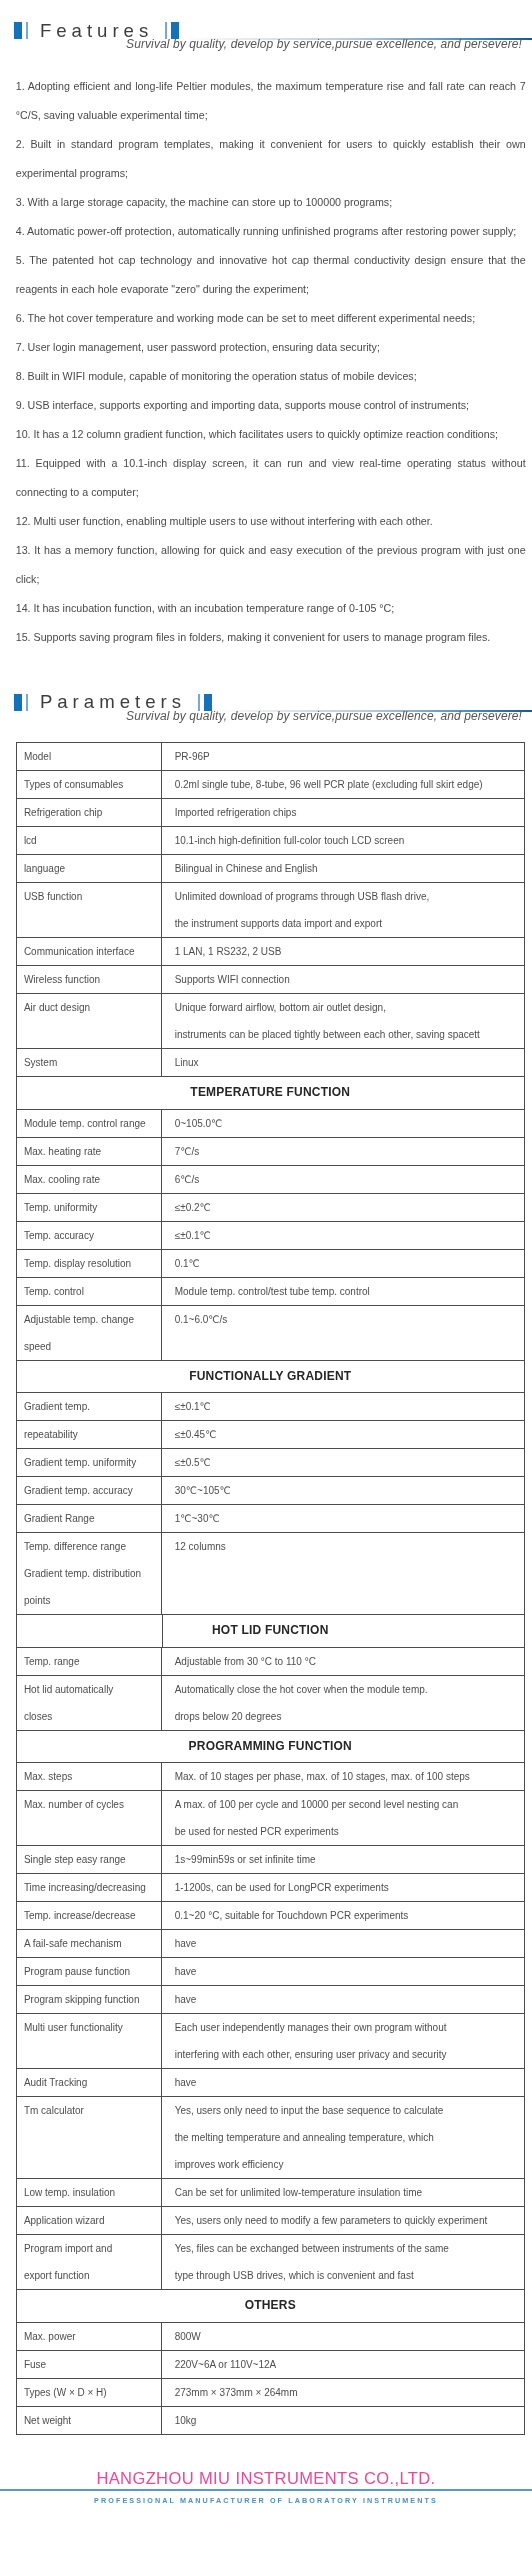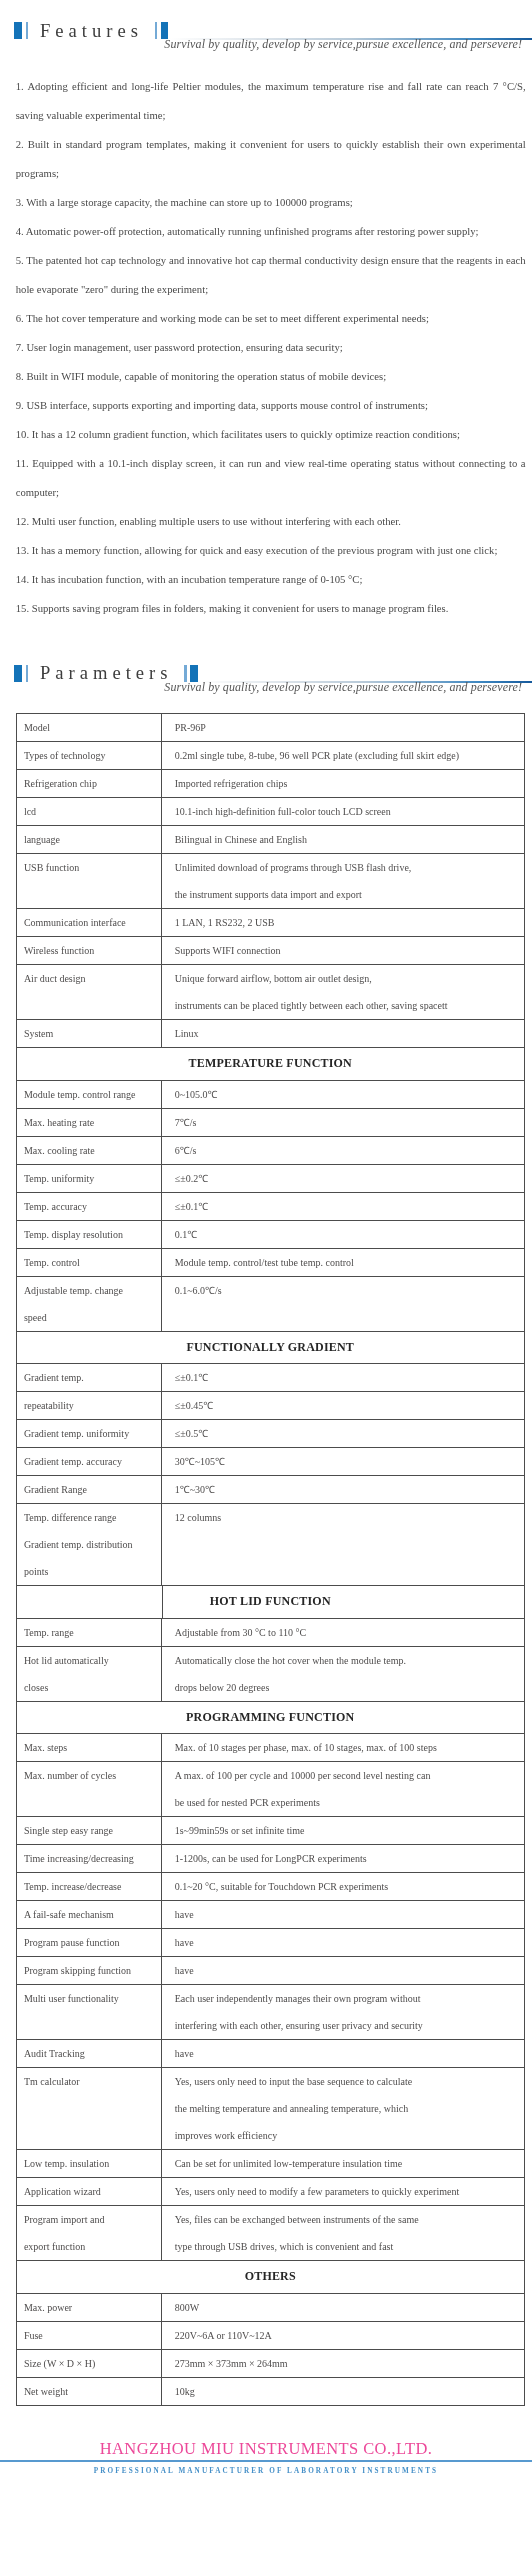--- a/index.html
+++ b/index.html
@@ -2,21 +2,21 @@
 <html style="font-size:11.4px"><head>
 <meta charset="utf-8">
 <style>
   html,body{margin:0;padding:0;background:#ffffff;}
   body{
     width:532px;
     font-family:"Liberation Sans","DejaVu Sans",sans-serif;
     color:#4f4d4d;
     -webkit-font-smoothing:antialiased;
   }
-  .page{width:532px;background:#fff;padding-bottom:13px;font-family:Liberation Serif, serif;}
+  .page{width:532px;background:#fff;padding-bottom:13px;}
 
   
   .banner{
     position:relative;
     display:flex;
     align-items:center;
     height:21.5px;
     margin:20px 0 0 14.3px;
   }
   .banner .bar{display:inline-block;height:17px;}
@@ -185,21 +185,21 @@
     <span class="grad-line"></span>
     <span class="tagline">Survival by quality, develop by service,pursue excellence, and persevere!</span>
   </div>
 
   <div class="params-table">
       <div class="t-row">
         <div class="t-label">Model</div>
         <div class="t-value">PR-96P</div>
       </div>
       <div class="t-row">
-        <div class="t-label">Types of technology</div>
+        <div class="t-label">Types of consumables</div>
         <div class="t-value">0.2ml single tube, 8-tube, 96 well PCR plate (excluding full skirt edge)</div>
       </div>
       <div class="t-row">
         <div class="t-label">Refrigeration chip</div>
         <div class="t-value">Imported refrigeration chips</div>
       </div>
       <div class="t-row">
         <div class="t-label">lcd</div>
         <div class="t-value">10.1-inch high-definition full-color touch LCD screen</div>
       </div>
@@ -367,21 +367,21 @@
       <div class="sec-row"><span>OTHERS</span></div>
       <div class="t-row">
         <div class="t-label">Max. power</div>
         <div class="t-value">800W</div>
       </div>
       <div class="t-row">
         <div class="t-label">Fuse</div>
         <div class="t-value">220V~6A or 110V~12A</div>
       </div>
       <div class="t-row">
-        <div class="t-label">Size (W × D × H)</div>
+        <div class="t-label">Types (W × D × H)</div>
         <div class="t-value">273mm × 373mm × 264mm</div>
       </div>
       <div class="t-row">
         <div class="t-label">Net weight</div>
         <div class="t-value">10kg</div>
       </div>
     </div>
 
   <div class="footer">
     <div class="company">HANGZHOU MIU INSTRUMENTS CO.,LTD.</div>

